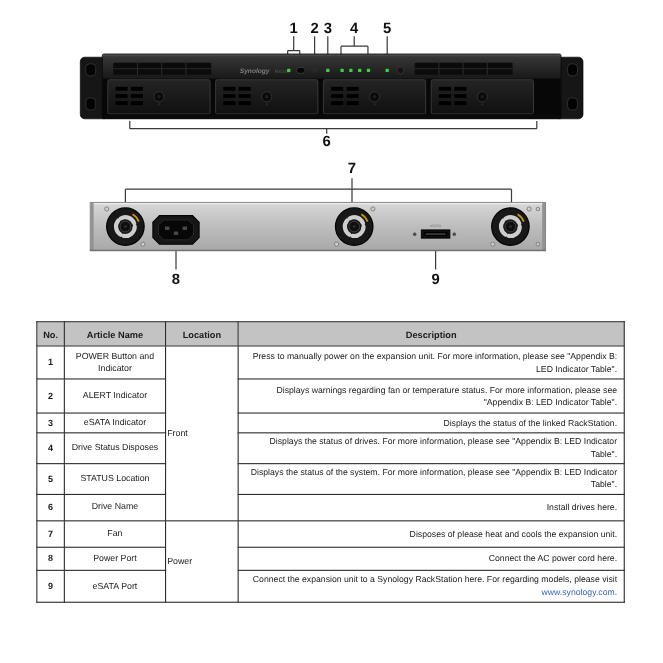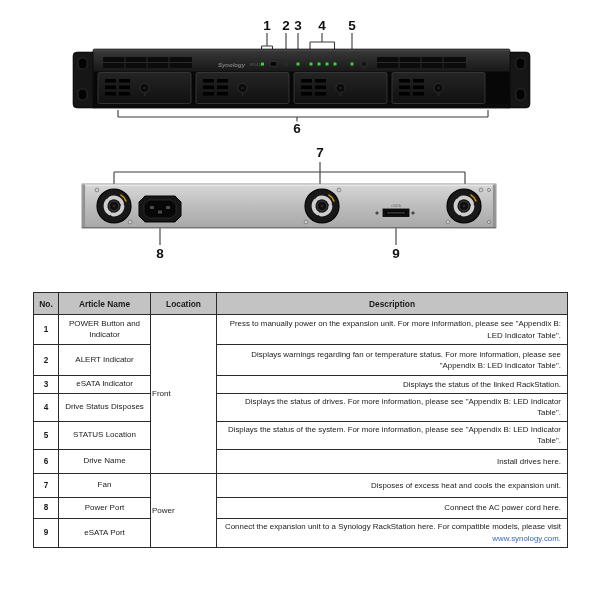--- a/index.html
+++ b/index.html
@@ -294,26 +294,26 @@
     </tr>
     <tr style="height:24px">
       <td class="c-no">6</td>
       <td class="c-name">Drive Name</td>
       <td class="c-desc">Install drives here.</td>
     </tr>
     <tr style="height:24px">
       <td class="c-no">7</td>
       <td class="c-name">Fan</td>
       <td class="c-loc" rowspan="3">Power</td>
-      <td class="c-desc">Disposes of excess heat and cools the expansion unit.</td>
+      <td class="c-desc">Disposes of please heat and cools the expansion unit.</td>
     </tr>
     <tr style="height:21px">
       <td class="c-no">8</td>
       <td class="c-name">Power Port</td>
       <td class="c-desc">Connect the AC power cord here.</td>
     </tr>
     <tr style="height:29px">
       <td class="c-no">9</td>
       <td class="c-name">eSATA Port</td>
-      <td class="c-desc"><span>Connect the expansion unit to a Synology RackStation here. For compatible models, please visit </span><span class="link">www.synology.com.</span></td>
+      <td class="c-desc"><span>Connect the expansion unit to a Synology RackStation here. For regarding models, please visit </span><span class="link">www.synology.com.</span></td>
     </tr>
   </tbody>
 </table>
 
 </body></html>

